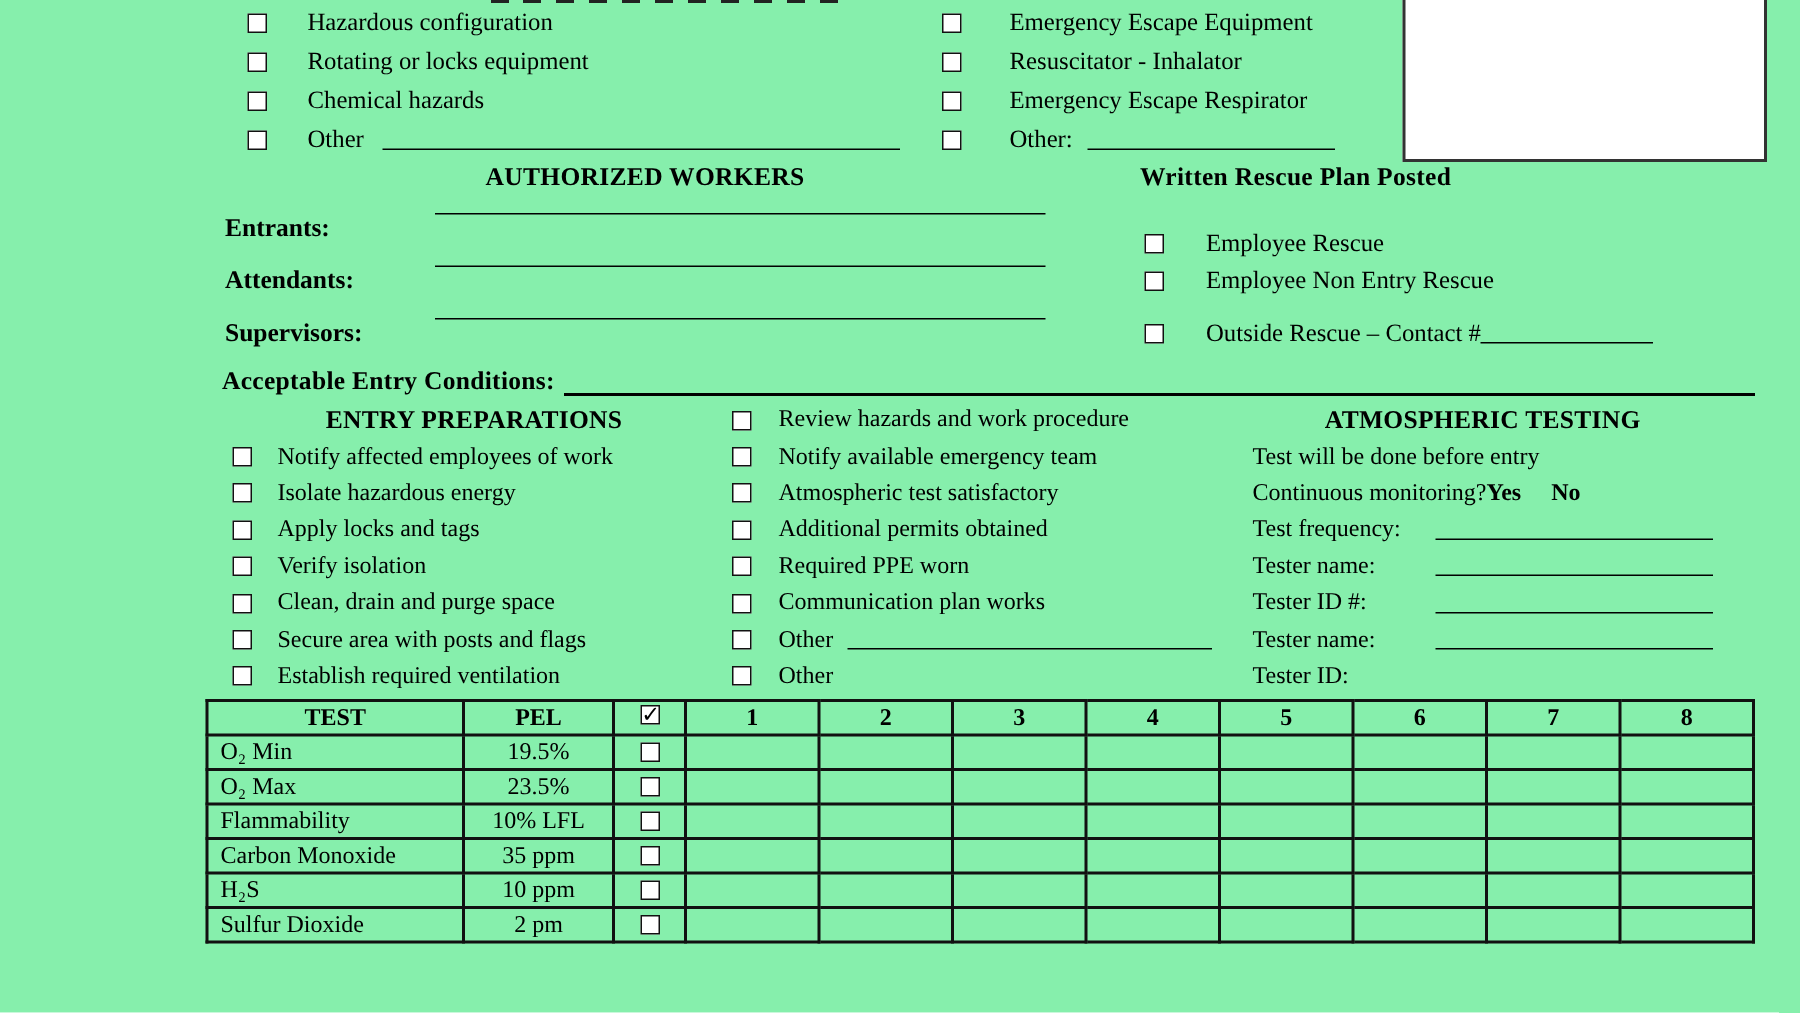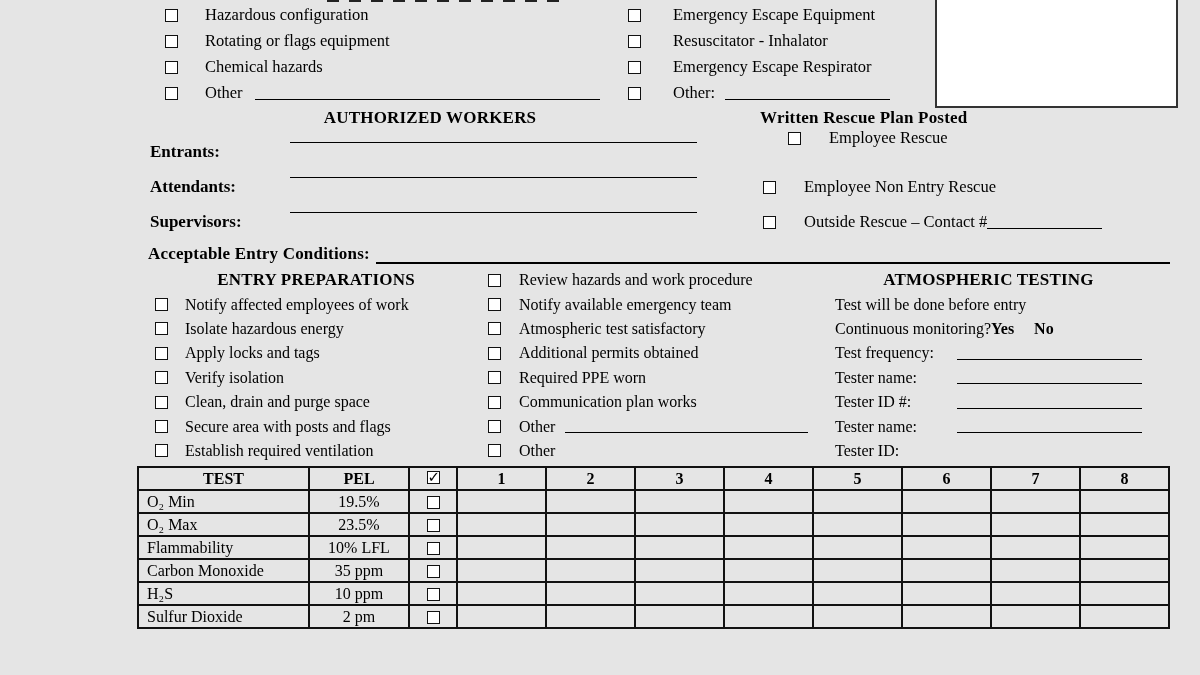--- a/index.html
+++ b/index.html
@@ -1,18 +1,18 @@
 <!DOCTYPE html>
 <html><head>
 <meta charset="utf-8">
 <style>
   * { margin:0; padding:0; box-sizing:border-box; }
   html,body { background:#fff; }
   body { font-family:"Liberation Serif","DejaVu Serif","DejaVu Sans",serif; color:#000; }
-  #page { position:relative; width:1200px; height:675px; background:#e5e5e5; overflow:hidden; }
+  #page { position:relative; width:1200px; height:675px; background:#86efac; overflow:hidden; }
 
   .abs { position:absolute; }
 
   .cb { display:inline-block; width:13px; height:13px; border:1.7px solid #111; background:#fff; flex:0 0 13px; position:relative; }
   .cb.checked::after { content:"\2713"; position:absolute; left:0px; top:-4px; font-size:15px; font-weight:bold; font-family:"DejaVu Sans",sans-serif; }
 
   .list-row { height:26px; display:flex; align-items:center; font-size:16.5px; }
   .list-row .lbl { margin-left:27px; white-space:nowrap; }
   .list-right .lbl { margin-left:32px; }
 
@@ -54,21 +54,21 @@
 
   <div class="abs frag" style="left:327px; top:0; width:236px; height:2px;"></div>
 
   <div class="abs" style="left:165px; top:2px;">
     <div class="list-row">
       <span class="cb"></span>
       <span class="lbl">Hazardous configuration</span>
     </div>
     <div class="list-row">
       <span class="cb"></span>
-      <span class="lbl">Rotating or flags equipment</span>
+      <span class="lbl">Rotating or locks equipment</span>
     </div>
     <div class="list-row">
       <span class="cb"></span>
       <span class="lbl">Chemical hazards</span>
     </div>
     <div class="list-row">
       <span class="cb"></span>
       <span class="lbl">Other</span>
       <span class="fill-line" style="width:345px; margin-left:12px;"></span>
     </div>
@@ -105,21 +105,21 @@
   </div>
   <div class="abs worker-row" style="left:150px; top:177px; width:550px;">
     <span class="role">Attendants:</span>
     <span class="fill-line" style="width:407px;"></span>
   </div>
   <div class="abs worker-row" style="left:150px; top:212px; width:550px;">
     <span class="role">Supervisors:</span>
     <span class="fill-line" style="width:407px;"></span>
   </div>
 
-  <div class="abs rescue-row" style="left:763px; top:128px;margin-left:25px;">
+  <div class="abs rescue-row" style="left:763px; top:152px;">
     <span class="cb"></span>
     <span class="lbl">Employee Rescue</span>
   </div>
   <div class="abs rescue-row" style="left:763px; top:177px;">
     <span class="cb"></span>
     <span class="lbl">Employee Non Entry Rescue</span>
   </div>
   <div class="abs rescue-row" style="left:763px; top:212px;">
     <span class="cb"></span>
     <span class="lbl">Outside Rescue – Contact #</span>

